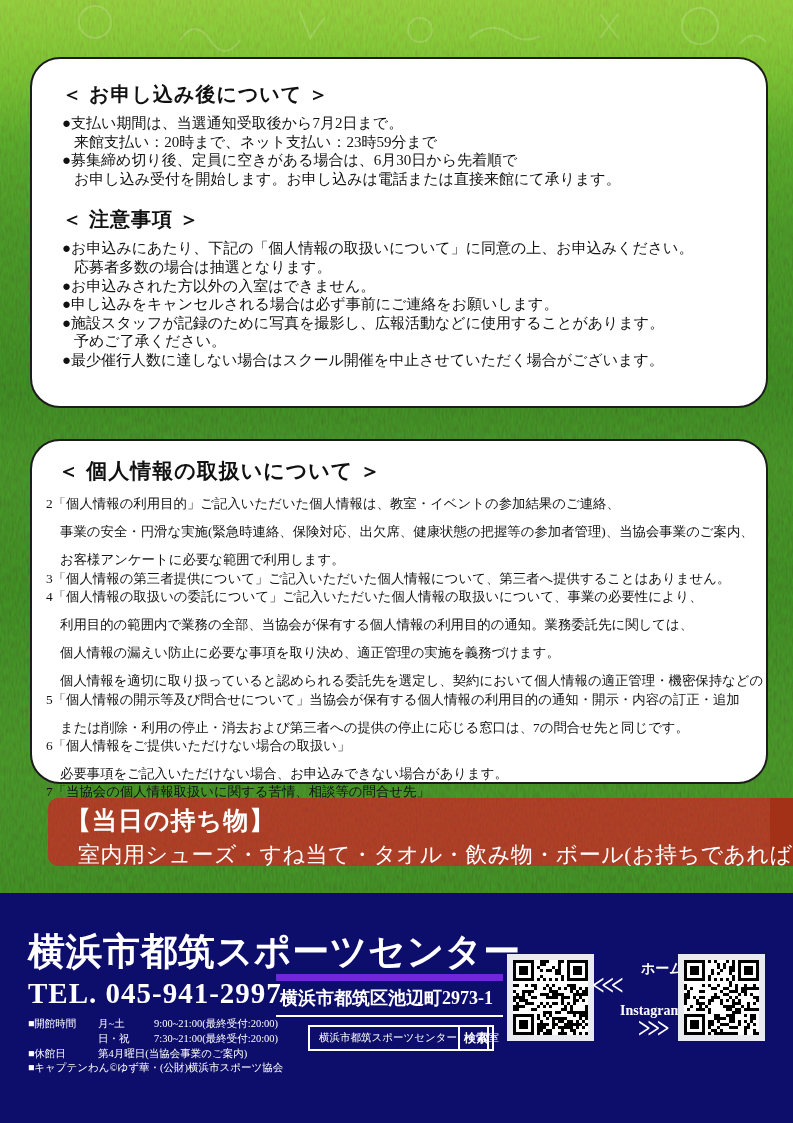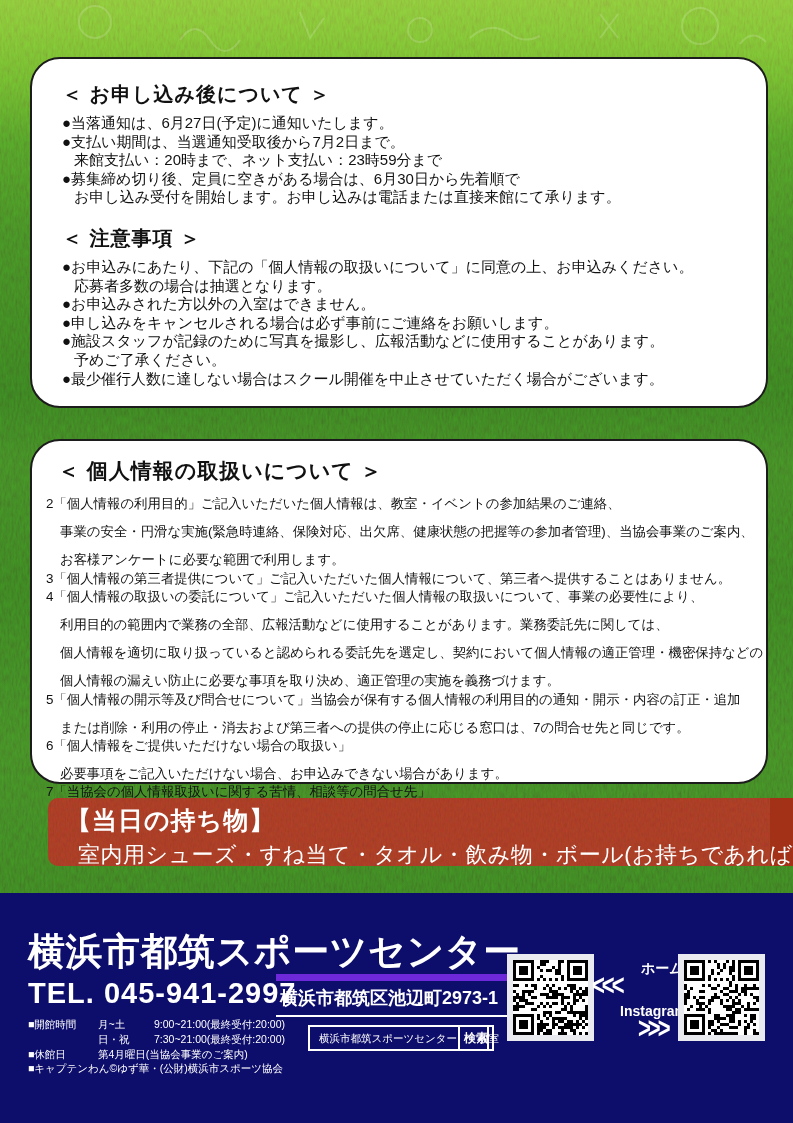--- a/index.html
+++ b/index.html
@@ -1,17 +1,17 @@
 <!DOCTYPE html>
 <html style="--navy: #0d0d6b; --banner-red: #a33118; --grass-light: #9cc93c; --grass-dark: #3e7b22; --card-border: #1c1c1c;"><head>
 <meta charset="utf-8">
 <style>
   html,body{margin:0;padding:0;background:#666;}
   .page{position:relative;width:793px;height:1123px;overflow:hidden;margin:0 auto;
-        font-family:Liberation Sans, sans-serif;background:#7dd3fc;}
+        font-family:Liberation Serif, serif;background:#7dd3fc;}
   .grass{position:absolute;left:0;top:0;width:793px;height:893px;}
   .grass > svg.bg{position:absolute;left:0;top:0;display:block;}
   .card{position:absolute;background:#ffffff;border:2px solid #1c1c1c;border-radius:30px;
         box-sizing:border-box;color:#111;}
   .card1{left:30px;top:57px;width:738px;height:351px;padding:20px 0 0 20px;}
   .card2{left:30px;top:439px;width:738px;height:345px;padding:12px 0 0 14px;}
   .sec-heading{font-size:20px;font-weight:bold;letter-spacing:1px;margin:2px 0 6px 10px;white-space:nowrap;}
   .card2 .sec-heading{font-size:21px;margin:4px 0 10px 12px;}
   .card1 .line{font-size:15px;line-height:18.6px;white-space:nowrap;padding-left:10px;}
   .card1 .line.indent{padding-left:22px;}
@@ -83,21 +83,20 @@
         <path d="M600,14 l18,24 m0,-24 l-18,24"></path>
         <circle cx="700" cy="26" r="18"></circle>
         <path d="M740,44 q12,-16 26,-2"></path>
       </g>
     </svg>
 
     <div class="card card1">
       <div class="sec-heading">＜ お申し込み後について ＞</div>
       <div>
 
-          <div class="line">●当落通知は、6月27日(予定)に通知いたします。</div>
 
           <div class="line">●支払い期間は、当選通知受取後から7月2日まで。</div>
 
           <div class="line indent">来館支払い：20時まで、ネット支払い：23時59分まで</div>
 
           <div class="line">●募集締め切り後、定員に空きがある場合は、6月30日から先着順で</div>
 
           <div class="line indent">お申し込み受付を開始します。お申し込みは電話または直接来館にて承ります。</div>
         </div>
       <div class="gap"></div>
@@ -129,25 +128,25 @@
           <div class="line">2「個人情報の利用目的」ご記入いただいた個人情報は、教室・イベントの参加結果のご連絡、</div>
 
           <div class="line indent">事業の安全・円滑な実施(緊急時連絡、保険対応、出欠席、健康状態の把握等の参加者管理)、当協会事業のご案内、</div>
 
           <div class="line indent">お客様アンケートに必要な範囲で利用します。</div>
 
           <div class="line">3「個人情報の第三者提供について」ご記入いただいた個人情報について、第三者へ提供することはありません。</div>
 
           <div class="line">4「個人情報の取扱いの委託について」ご記入いただいた個人情報の取扱いについて、事業の必要性により、</div>
 
-          <div class="line indent">利用目的の範囲内で業務の全部、広報活動などに使用することがあります。業務委託先に関しては、</div>
+          <div class="line indent">利用目的の範囲内で業務の全部、当協会が保有する個人情報の利用目的の通知。業務委託先に関しては、</div>
+
+          <div class="line indent">個人情報の漏えい防止に必要な事項を取り決め、適正管理の実施を義務づけます。</div>
 
           <div class="line indent">個人情報を適切に取り扱っていると認められる委託先を選定し、契約において個人情報の適正管理・機密保持などの</div>
-
-          <div class="line indent">個人情報の漏えい防止に必要な事項を取り決め、適正管理の実施を義務づけます。</div>
 
           <div class="line">5「個人情報の開示等及び問合せについて」当協会が保有する個人情報の利用目的の通知・開示・内容の訂正・追加</div>
 
           <div class="line indent">または削除・利用の停止・消去および第三者への提供の停止に応じる窓口は、7の問合せ先と同じです。</div>
 
           <div class="line">6「個人情報をご提供いただけない場合の取扱い」</div>
 
           <div class="line indent">必要事項をご記入いただけない場合、お申込みできない場合があります。</div>
 
           <div class="line">7「当協会の個人情報取扱いに関する苦情、相談等の問合せ先」</div>

